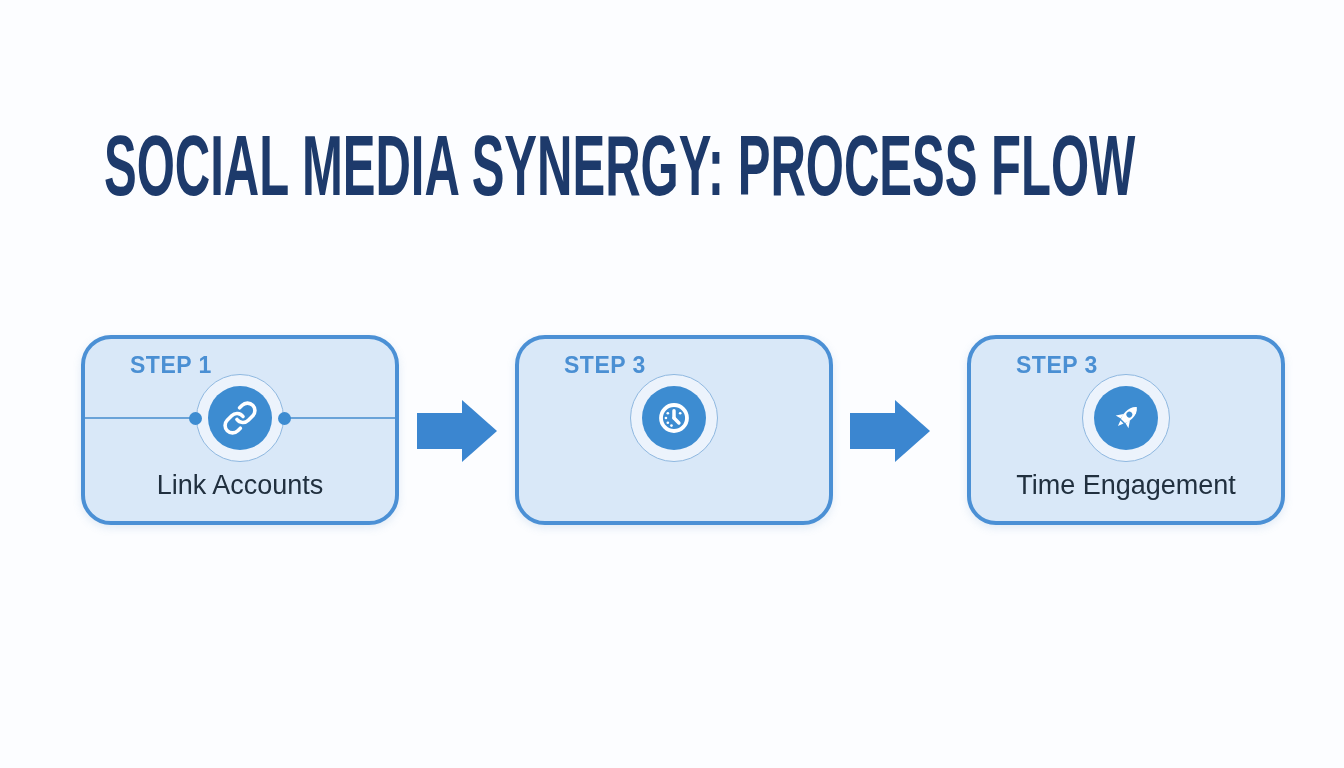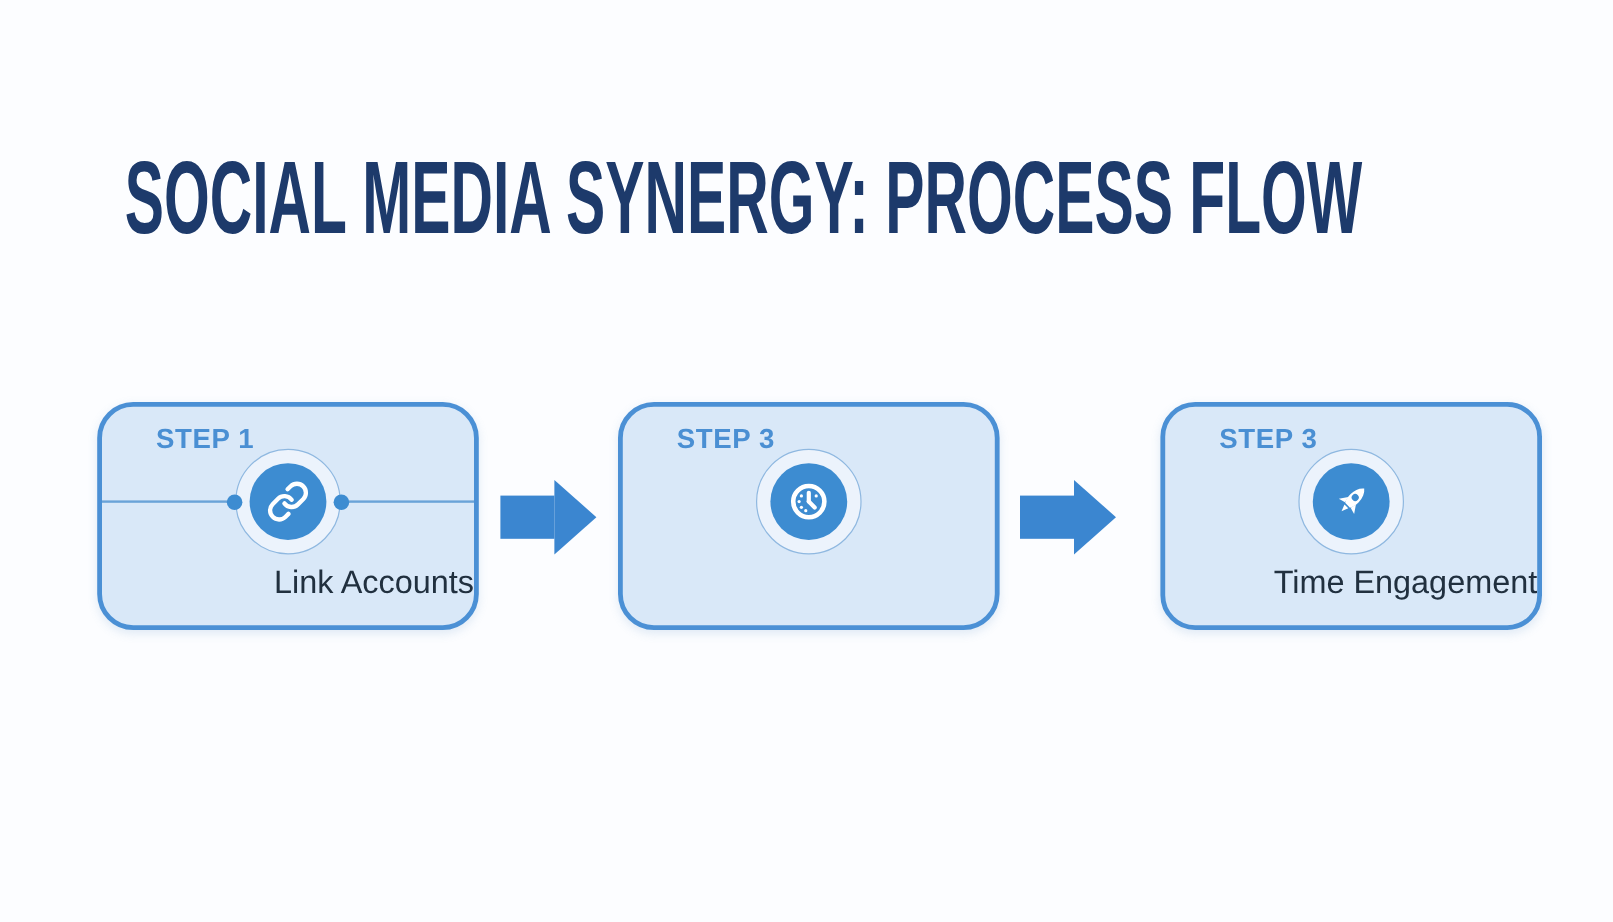--- a/index.html
+++ b/index.html
@@ -103,21 +103,21 @@
     align-items: center;
     justify-content: center;
   }
   .icon-circle svg { display: block; }
 
   .step-name {
     position: absolute;
     left: 0;
     right: 0;
     top: 131px;
-    text-align: right;
+    text-align: center;
     font-size: 27px;
     font-weight: 500;
     color: #21303f;
   }
 
   
   .flow-arrow {
     position: absolute;
     top: 400px;
     display: flex;

